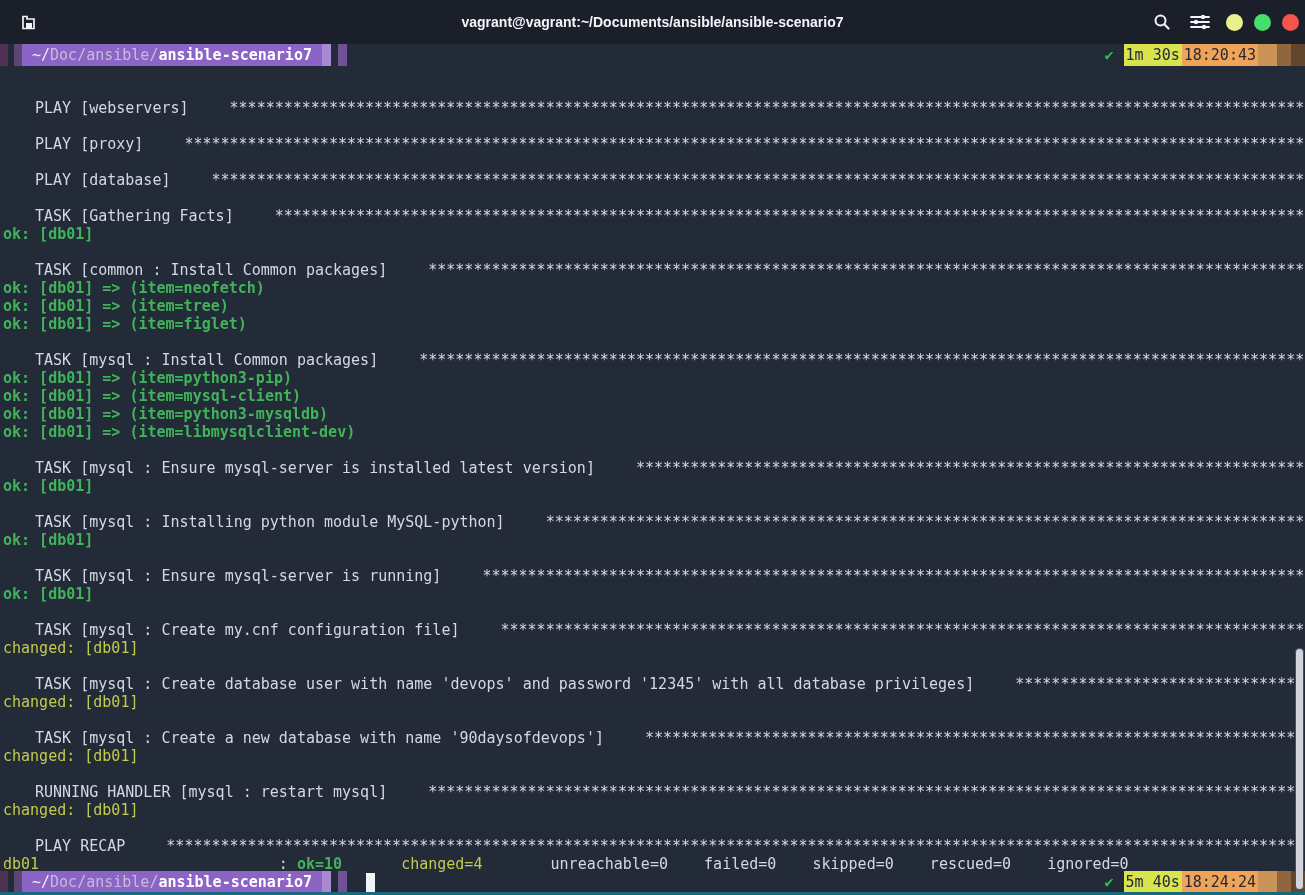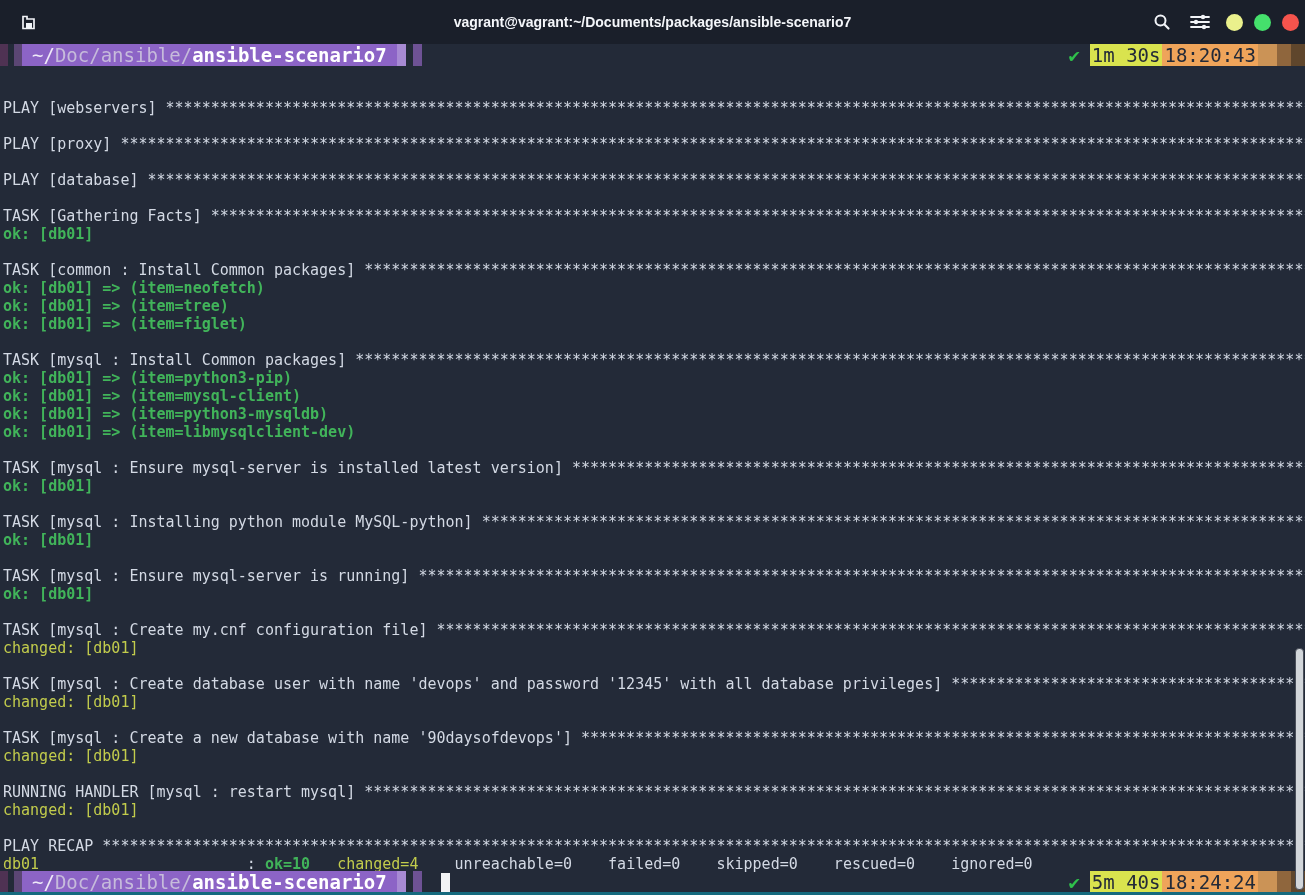--- a/index.html
+++ b/index.html
@@ -9,21 +9,21 @@
   .titlebar{position:absolute;top:0;left:0;right:0;height:44px;background:var(--titlebar-bg);
             display:flex;align-items:center;}
   .tb-left{margin-left:16px;display:flex;align-items:center;}
   .tb-title{position:absolute;left:50%;top:50%;transform:translate(-50%,-50%);
             color:#f4f6fa;font:bold 14px "Liberation Sans",sans-serif;white-space:nowrap;}
   .tb-right{margin-left:auto;margin-right:6px;display:flex;align-items:center;gap:14px;}
   .icon-btn{width:24px;height:24px;display:flex;align-items:center;justify-content:center;cursor:pointer;}
   .win-dot{width:17px;height:17px;border-radius:50%;display:inline-block;cursor:pointer;}
   
   .prompt-row{position:absolute;left:0;right:0;height:22px;display:flex;align-items:stretch;
-              font-size:19px;line-height:22px;white-space:pre;}
+              font-size:15px;line-height:22px;white-space:pre;}
   .prompt-top{top:44px;} .prompt-bottom{top:871px;}
   .pl-seg{display:inline-block;height:22px;}
   .seg-d1{width:8px;background:var(--purple-dark1);}
   .seg-gap{width:6px;}
   .seg-d2{width:8px;background:var(--purple-dark2);}
   .seg-main{background:var(--purple-main);padding:0 10px;}
   .seg-lt{width:9px;background:var(--purple-light);}
   .seg-gap2{width:7px;}
   .seg-md{width:9px;background:var(--purple-mid);}
   .path-bright{color:var(--path-bright);}
@@ -39,21 +39,21 @@
   .badge{color:var(--badge-text);padding:0 2px;}
   .badge-yellow{background:var(--badge-yellow);}
   .badge-orange{background:var(--badge-orange);}
   .tail-tan{width:19px;background:var(--tail-tan);}
   .tail-brown{width:14px;background:var(--tail-brown);}
   .tail-dark{width:14px;background:var(--tail-dark);}
   
   .term-body{position:absolute;top:66px;left:0;width:1305px;height:805px;overflow:hidden;
              font-size:15px;line-height:18px;white-space:pre;padding-left:3px;box-sizing:border-box;}
   .tline{height:18px;}
-  .c-def{color:var(--text);}
+  .c-def{color:var(--text);margin-left:32px;}
   .c-ok{color:var(--ok-green);font-weight:bold;}
   .c-chg{color:var(--changed-yellow);}
   
   .teal-strip{position:absolute;left:0;right:0;bottom:0;height:3px;background:var(--teal-strip);}
   .scroll-thumb{position:absolute;right:1px;top:648px;width:7px;height:240px;border-radius:4px;
                 background:var(--scrollbar);border:1px solid #4a4f5a;cursor:pointer;}
   svg{display:block;}
 </style>
 </head>
 <body>
@@ -62,21 +62,21 @@
 
   <div class="titlebar">
     <div class="tb-left">
       <span class="icon-btn">
         <svg width="17" height="17" viewBox="0 0 17 17">
           <path d="M3 2.5 h4 v2.5 h7 v9.5 H3 Z" fill="none" stroke="#f2f4f8" stroke-width="1.7"></path>
           <rect x="6" y="9" width="6" height="5" fill="#f2f4f8"></rect>
         </svg>
       </span>
     </div>
-    <div class="tb-title">vagrant@vagrant:~/Documents/packages/ansible-scenario7</div>
+    <div class="tb-title">vagrant@vagrant:~/Documents/ansible/ansible-scenario7</div>
     <div class="tb-right">
       <span class="icon-btn">
         <svg width="20" height="20" viewBox="0 0 20 20">
           <circle cx="8.5" cy="8.5" r="5" fill="none" stroke="#f2f4f8" stroke-width="2"></circle>
           <line x1="12.5" y1="12.5" x2="16.5" y2="16.5" stroke="#f2f4f8" stroke-width="2.2" stroke-linecap="round"></line>
         </svg>
       </span>
       <span class="icon-btn">
         <svg width="22" height="18" viewBox="0 0 22 18">
           <g stroke="#f2f4f8" stroke-width="1.8" stroke-linecap="round">

